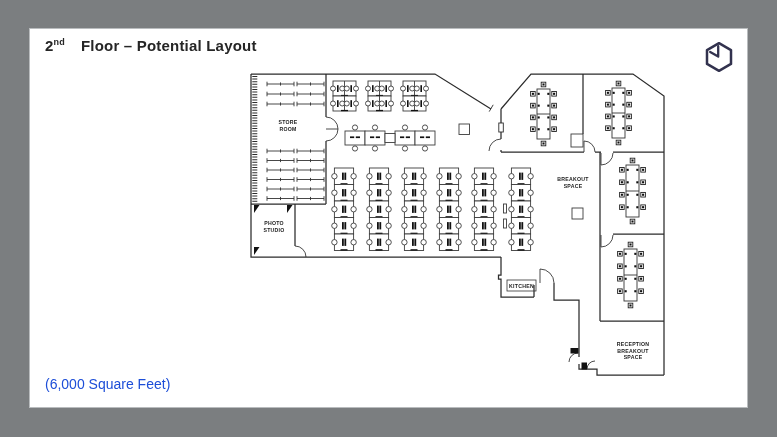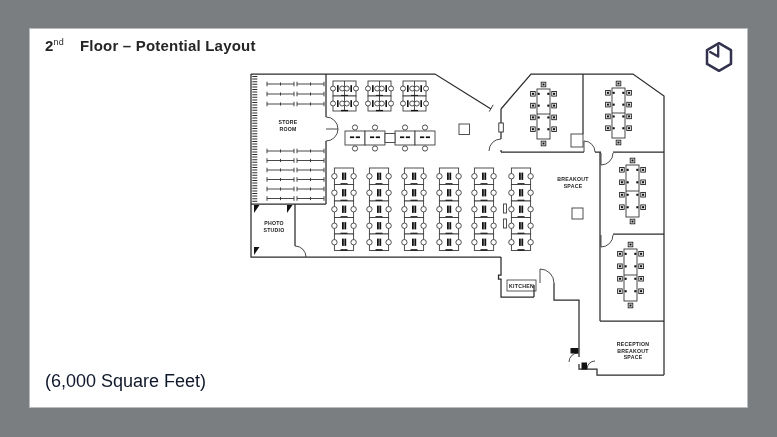--- a/index.html
+++ b/index.html
@@ -3,23 +3,23 @@
 <meta charset="utf-8">
 <style>
   :root{ --frame:#7b7e80; --slide:#ffffff; --wall:#2b2b2b; --furn:#3c3c3c; --text:#262626; --logo:#32324e; }
   html,body{margin:0;padding:0;}
   body{width:777px;height:437px;position:relative;background:var(--frame);
        font-family:"Liberation Sans",sans-serif;overflow:hidden;}
   .slide{position:absolute;left:29px;top:28px;width:719px;height:380px;
          background:var(--slide);border:1px solid #b9bcbe;box-sizing:border-box;}
   .title{position:absolute;left:15px;top:8px;font-size:15px;font-weight:bold;
          color:var(--text);letter-spacing:.2px;white-space:nowrap;}
-  .title sup{font-size:9px;font-weight:normal;}
+  .title sup{font-size:9px;font-weight:bold;}
   .title .rest{margin-left:16px;}
-  .footer{position:absolute;left:15px;bottom:15px;font-size:18px;color:#0f172a;}
+  .footer{position:absolute;left:15px;bottom:15px;font-size:14px;color:#1d4ed8;}
   .logo{position:absolute;right:13px;top:12px;width:30px;height:32px;}
   .plan{position:absolute;left:208px;top:32px;}
   .plan text{font-size:5.2px;font-weight:bold;fill:#1a1a1a;text-anchor:middle;letter-spacing:.25px;}
 </style>
 </head>
 <body>
 
 <div class="slide">
 
   <div class="title"><span>2</span><sup>nd</sup><span class="rest">Floor – Potential Layout</span></div>

